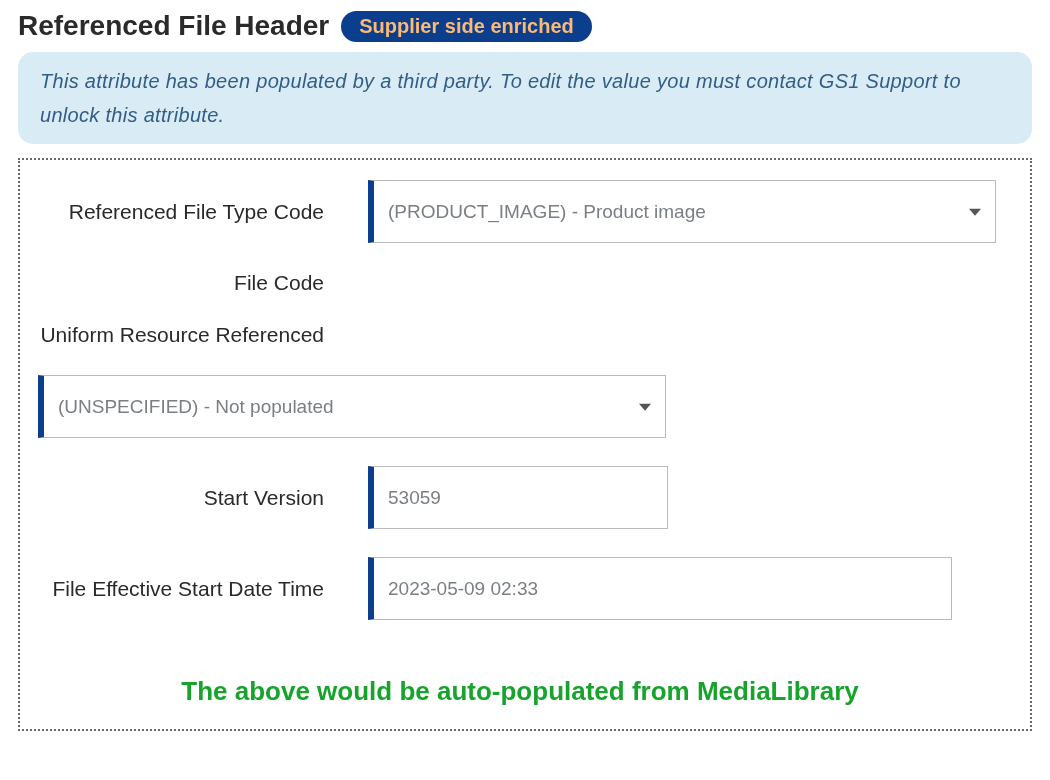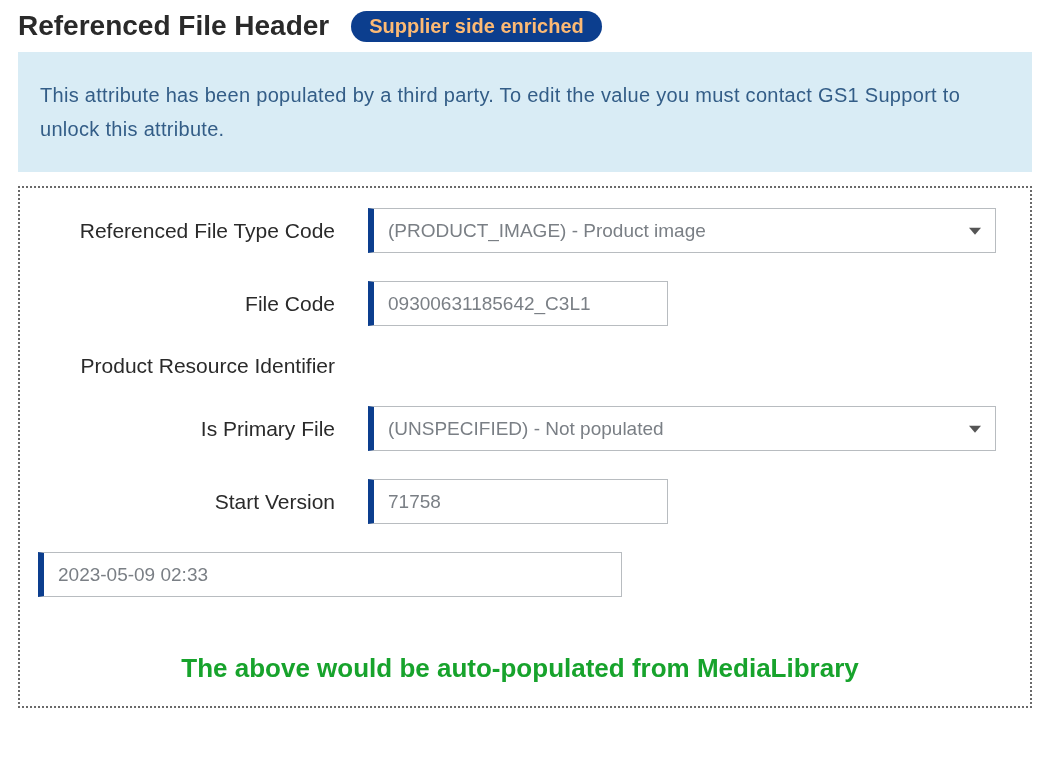--- a/index.html
+++ b/index.html
@@ -10,74 +10,76 @@
     background: #ffffff;
     color: #202020;
   }
   .page {
     width: 1050px;
     padding: 10px 18px 20px 18px;
   }
   .header-row {
     display: flex;
     align-items: center;
-    gap: 22px;
+    gap: 12px;
     margin-bottom: 10px;
   }
   .section-title {
     font-size: 28px;
     font-weight: 600;
     color: #2a2a2a;
   }
   .badge {
     background: #0c3e8e;
     color: #fdba74;
     font-weight: 700;
     font-size: 20px;
     padding: 4px 18px 5px 18px;
     border-radius: 16px;
     line-height: 1.1;
   }
   .notice {
     background: #d9ecf5;
     color: #335d87;
+    font-style: italic;
     font-size: 20px;
-    padding: 26px 22px;
+    padding: 12px 22px;
     line-height: 1.7;
     letter-spacing: 0.3px;
+    border-radius: 15px;
   }
   .form-panel {
     margin-top: 14px;
     border: 2px dotted #6a6a6a;
     padding: 20px 28px 22px 18px;
   }
   .form-row {
     display: flex;
     align-items: center;
     margin-bottom: 28px;
   }
   .form-row:last-of-type { margin-bottom: 14px; }
   .label {
     width: 330px;
     text-align: right;
     font-size: 21px;
     color: #2a2a2a;
-    padding-right: 33px;
+    padding-right: 44px;
     flex-shrink: 0;
   }
   .field-wrap {
     flex: 1;
     position: relative;
   }
   .field-wrap.half { flex: 0 0 300px; }
   .field-wrap.mid  { flex: 0 0 584px; }
   .field-wrap.large{ flex: 0 0 628px; }
   .field {
     width: 100%;
-    height: 45px;
+    height: 63px;
     border: 1px solid #b8bcc0;
     border-left: 6px solid #0c3e8e;
     padding: 0 14px;
     font-size: 19px;
     color: #7a7f85;
     background: #ffffff;
     display: flex;
     align-items: center;
     position: relative;
   }
@@ -118,51 +120,46 @@
       <div class="field-wrap large">
         <div class="field">
           <span>(PRODUCT_IMAGE) - Product image</span>
           <span class="caret"></span>
         </div>
       </div>
     </div>
 
     <div class="form-row">
       <div class="label">File Code</div>
-      <div class="field-wrap half">
-        <div class="field">
-          <span>09300631185642_C3L1</span>
-        </div>
-      </div>
     </div>
 
     <div class="form-row">
-      <div class="label">Product Resource Identifier</div>
+      <div class="label">Uniform Resource Referenced</div>
     </div>
 
     <div class="form-row">
-      <div class="label">Is Primary File</div>
       <div class="field-wrap large">
         <div class="field">
           <span>(UNSPECIFIED) - Not populated</span>
           <span class="caret"></span>
         </div>
       </div>
     </div>
 
     <div class="form-row">
       <div class="label">Start Version</div>
       <div class="field-wrap half">
         <div class="field">
-          <span>71758</span>
+          <span>53059</span>
         </div>
       </div>
     </div>
 
     <div class="form-row">
+      <div class="label">File Effective Start Date Time</div>
       <div class="field-wrap mid">
         <div class="field">
           <span>2023-05-09 02:33</span>
         </div>
       </div>
     </div>
 
     <div class="form-row">
     </div>
 

